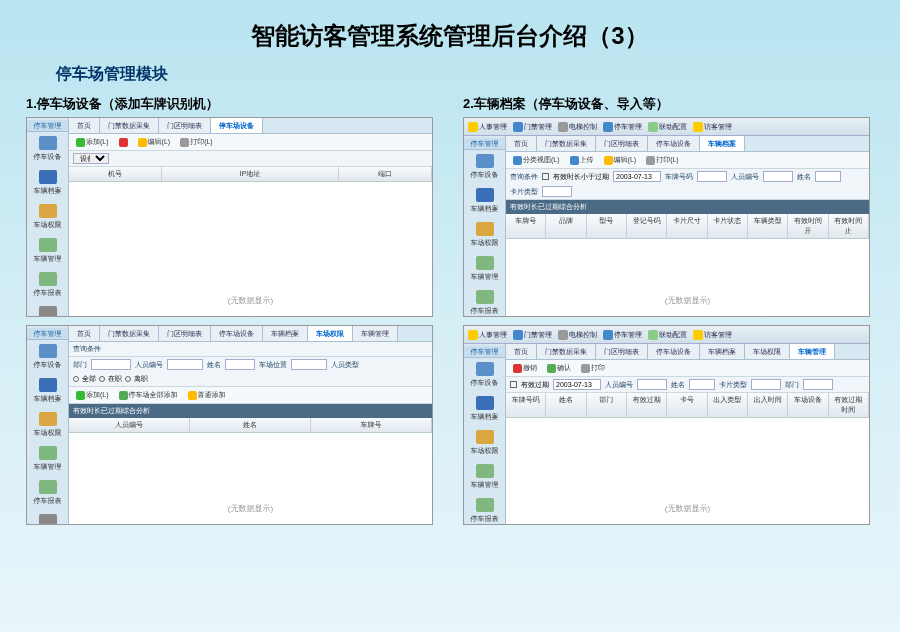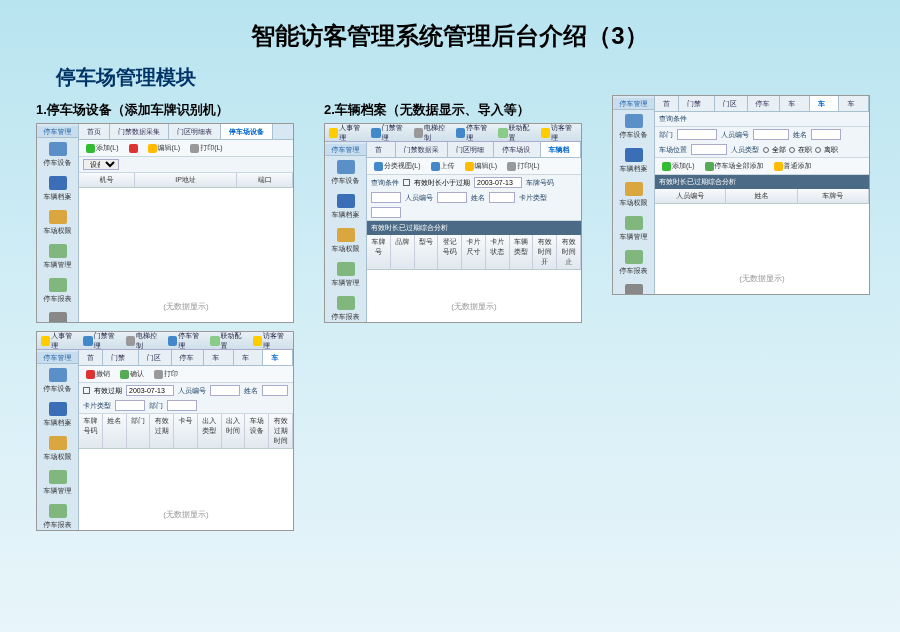--- a/index.html
+++ b/index.html
@@ -11,30 +11,30 @@
     overflow: hidden;
   }
   .page-title {
     text-align: center;
     font-size: 24px;
     font-weight: bold;
     color: #000;
     padding-top: 20px;
   }
   .module-title {
-    font-size: 20px;
+    font-size: 16px;
     font-weight: bold;
     color: #003366;
     margin: 12px 0 4px 56px;
   }
   .grid {
     display: grid;
-    grid-template-columns: 1fr 1fr 1fr;
+    grid-template-columns: 1fr 1fr;
     gap: 8px 30px;
-    padding: 0 30px 0 36px;
+    padding: 0 30px 0 26px;
   }
   .section-label {
     font-size: 13px;
     font-weight: bold;
     color: #000;
     margin: 6px 0 4px 0;
   }
   .screenshot {
     background: #fff;
     border: 1px solid #999;
@@ -247,21 +247,21 @@
           <div class="empty-area">
               <div class="no-data">(无数据显示)</div>
             </div>
         </div>
       </div>
     </div>
   </div>
 
   <div>
     <div class="section-label">
-      <span>2</span>.<span>车辆档案（无数据显示、导入等）</span>
+      <span>2</span>.<span>车辆档案（停车场设备、导入等）</span>
     </div>
     <div class="screenshot">
       <div class="top-menu">
         <div class="mi">
             <div class="miicon yellow"></div>
             <span>人事管理</span>
           </div>
         <div class="mi">
             <div class="miicon blue"></div>
             <span>门禁管理</span>

